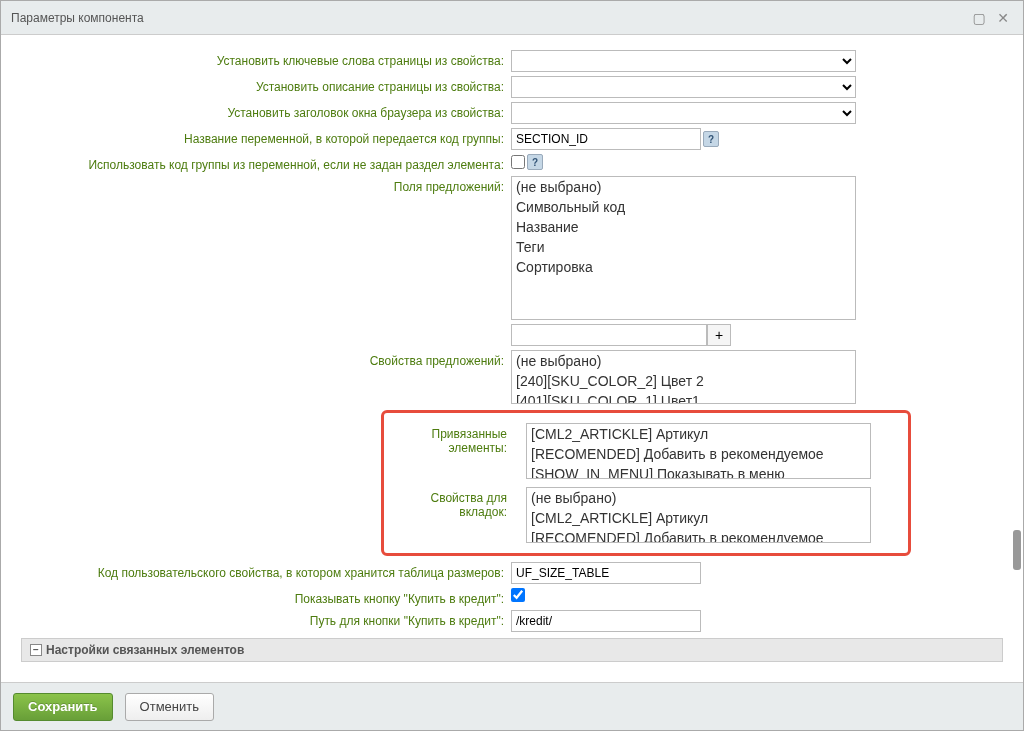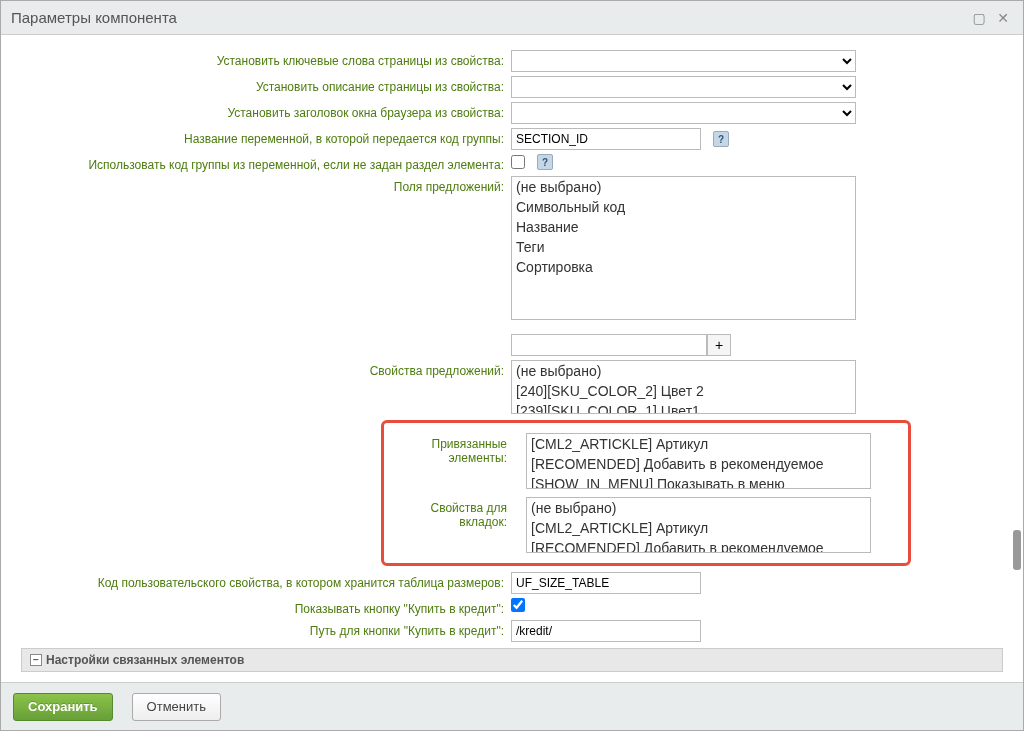--- a/index.html
+++ b/index.html
@@ -1,44 +1,44 @@
 <!DOCTYPE html>
 <html><head>
 <meta charset="utf-8">
 <style>
 * { box-sizing: border-box; margin: 0; padding: 0; }
 body { font-family: Arial, Helvetica, sans-serif; font-size: 12px; color: #333; background: #fff; }
 .window { width: 1024px; height: 731px; border: 1px solid #aaa; position: relative; display: flex; flex-direction: column; }
 .titlebar { background: #e8eced; height: 34px; border-bottom: 1px solid #ccc; display: flex; align-items: center; padding: 0 10px; }
-.titlebar .title { font-size: 15px; color: #555; flex: 1; }
+.titlebar .title { font-size: 12px; color: #555; flex: 1; }
 .titlebar .win-btn { width: 20px; height: 20px; display: inline-flex; align-items: center; justify-content: center; color: #888; cursor: pointer; margin-left: 4px; font-size: 14px; }
 .content { flex: 1; overflow: auto; position: relative; padding: 15px 20px 0 20px; }
 .content::-webkit-scrollbar { width: 10px; }
 .content::-webkit-scrollbar-thumb { background: #aaa; border-radius: 3px; }
 .content::-webkit-scrollbar-track { background: #eee; }
 .row { display: flex; align-items: flex-start; margin-bottom: 4px; }
 .row > .lbl { width: 490px; text-align: right; padding-right: 7px; padding-top: 4px; color: #4d7c0f; font-size: 12px; }
-.row > .fld { flex: 1; display: flex; align-items: center; gap: 12px; }
+.row > .fld { flex: 1; display: flex; align-items: center; gap: 2px; }
 select.wide { width: 345px; height: 22px; border: 1px solid #bbb; background: #fff; font-size: 12px; }
 input.txt { height: 22px; border: 1px solid #bbb; padding: 0 4px; font-size: 12px; width: 190px; }
 .help-icon { width: 16px; height: 16px; background: #c5d7e6; border: 1px solid #9ab; display: inline-flex; align-items: center; justify-content: center; color: #357; font-size: 10px; font-weight: bold; border-radius: 2px; }
 .chk { width: 14px; height: 14px; }
 .listbox { width: 345px; border: 1px solid #bbb; background: #fff; overflow-y: scroll; font-size: 14px; }
 .listbox .opt { padding: 2px 4px; color: #333; cursor: default; white-space: nowrap; }
 .listbox.h130 { height: 144px; }
 .listbox.h50 { height: 54px; overflow-y: scroll; }
 .listbox.h48 { height: 56px; overflow-y: scroll; margin-left: 12px; }
 .inputplus { display: flex; width: 220px; margin-top: 2px; }
 .inputplus input { flex: 1; height: 22px; border: 1px solid #bbb; padding: 0 4px; font-size: 12px; }
 .inputplus button { width: 24px; height: 22px; border: 1px solid #bbb; background: #f5f5f5; cursor: pointer; font-size: 14px; line-height: 1; }
 .highlight-box { border: 3px solid #e74c3c; border-radius: 6px; padding: 10px 6px 6px 6px; margin: 6px 0 6px 360px; width: 530px; }
 .highlight-box .row > .lbl { width: 124px; }
 .section-header { background: #e8e8e8; border: 1px solid #ccc; padding: 4px 8px; font-weight: bold; color: #555; display: flex; align-items: center; gap: 4px; margin-top: 6px; }
 .section-header .toggle { width: 12px; height: 12px; border: 1px solid #888; background: #fff; display: inline-flex; align-items: center; justify-content: center; font-size: 10px; line-height: 1; }
-.footer { height: 48px; border-top: 1px solid #ccc; background: #e8eced; display: flex; align-items: center; padding: 0 12px; gap: 19px; }
+.footer { height: 48px; border-top: 1px solid #ccc; background: #e8eced; display: flex; align-items: center; padding: 0 12px; gap: 12px; }
 .btn { height: 28px; padding: 0 14px; border-radius: 3px; font-size: 13px; cursor: pointer; border: 1px solid #aaa; background: linear-gradient(#fff,#eee); color: #444; }
 .btn.primary { background: linear-gradient(#8bc34a,#689f38); border: 1px solid #558b2f; color: #fff; font-weight: bold; text-shadow: 0 -1px 0 rgba(0,0,0,.2); }
 .fake-scroll-thumb { position: absolute; right: 2px; top: 495px; width: 8px; height: 40px; background: #999; border-radius: 3px; }
 </style>
 </head>
 <body>
 
 <div class="window">
   <div class="titlebar">
     <span class="title">Параметры компонента</span>
@@ -101,21 +101,21 @@
         </div>
       </div>
     </div>
 
     <div class="row">
       <div class="lbl">Свойства предложений:</div>
       <div class="fld" style="flex-direction:column; align-items:flex-start;">
         <div class="listbox h50">
           <div class="opt">(не выбрано)</div>
           <div class="opt">[240][SKU_COLOR_2] Цвет 2</div>
-          <div class="opt">[239][SKU_COLOR_1] Цвет1</div>
+          <div class="opt">[401][SKU_COLOR_1] Цвет1</div>
         </div>
       </div>
     </div>
 
     <div class="highlight-box">
       <div class="row">
         <div class="lbl">Привязанные элементы:</div>
         <div class="fld">
           <div class="listbox h48" style="width:345px">
             <div class="opt">[CML2_ARTICKLE] Артикул</div>

